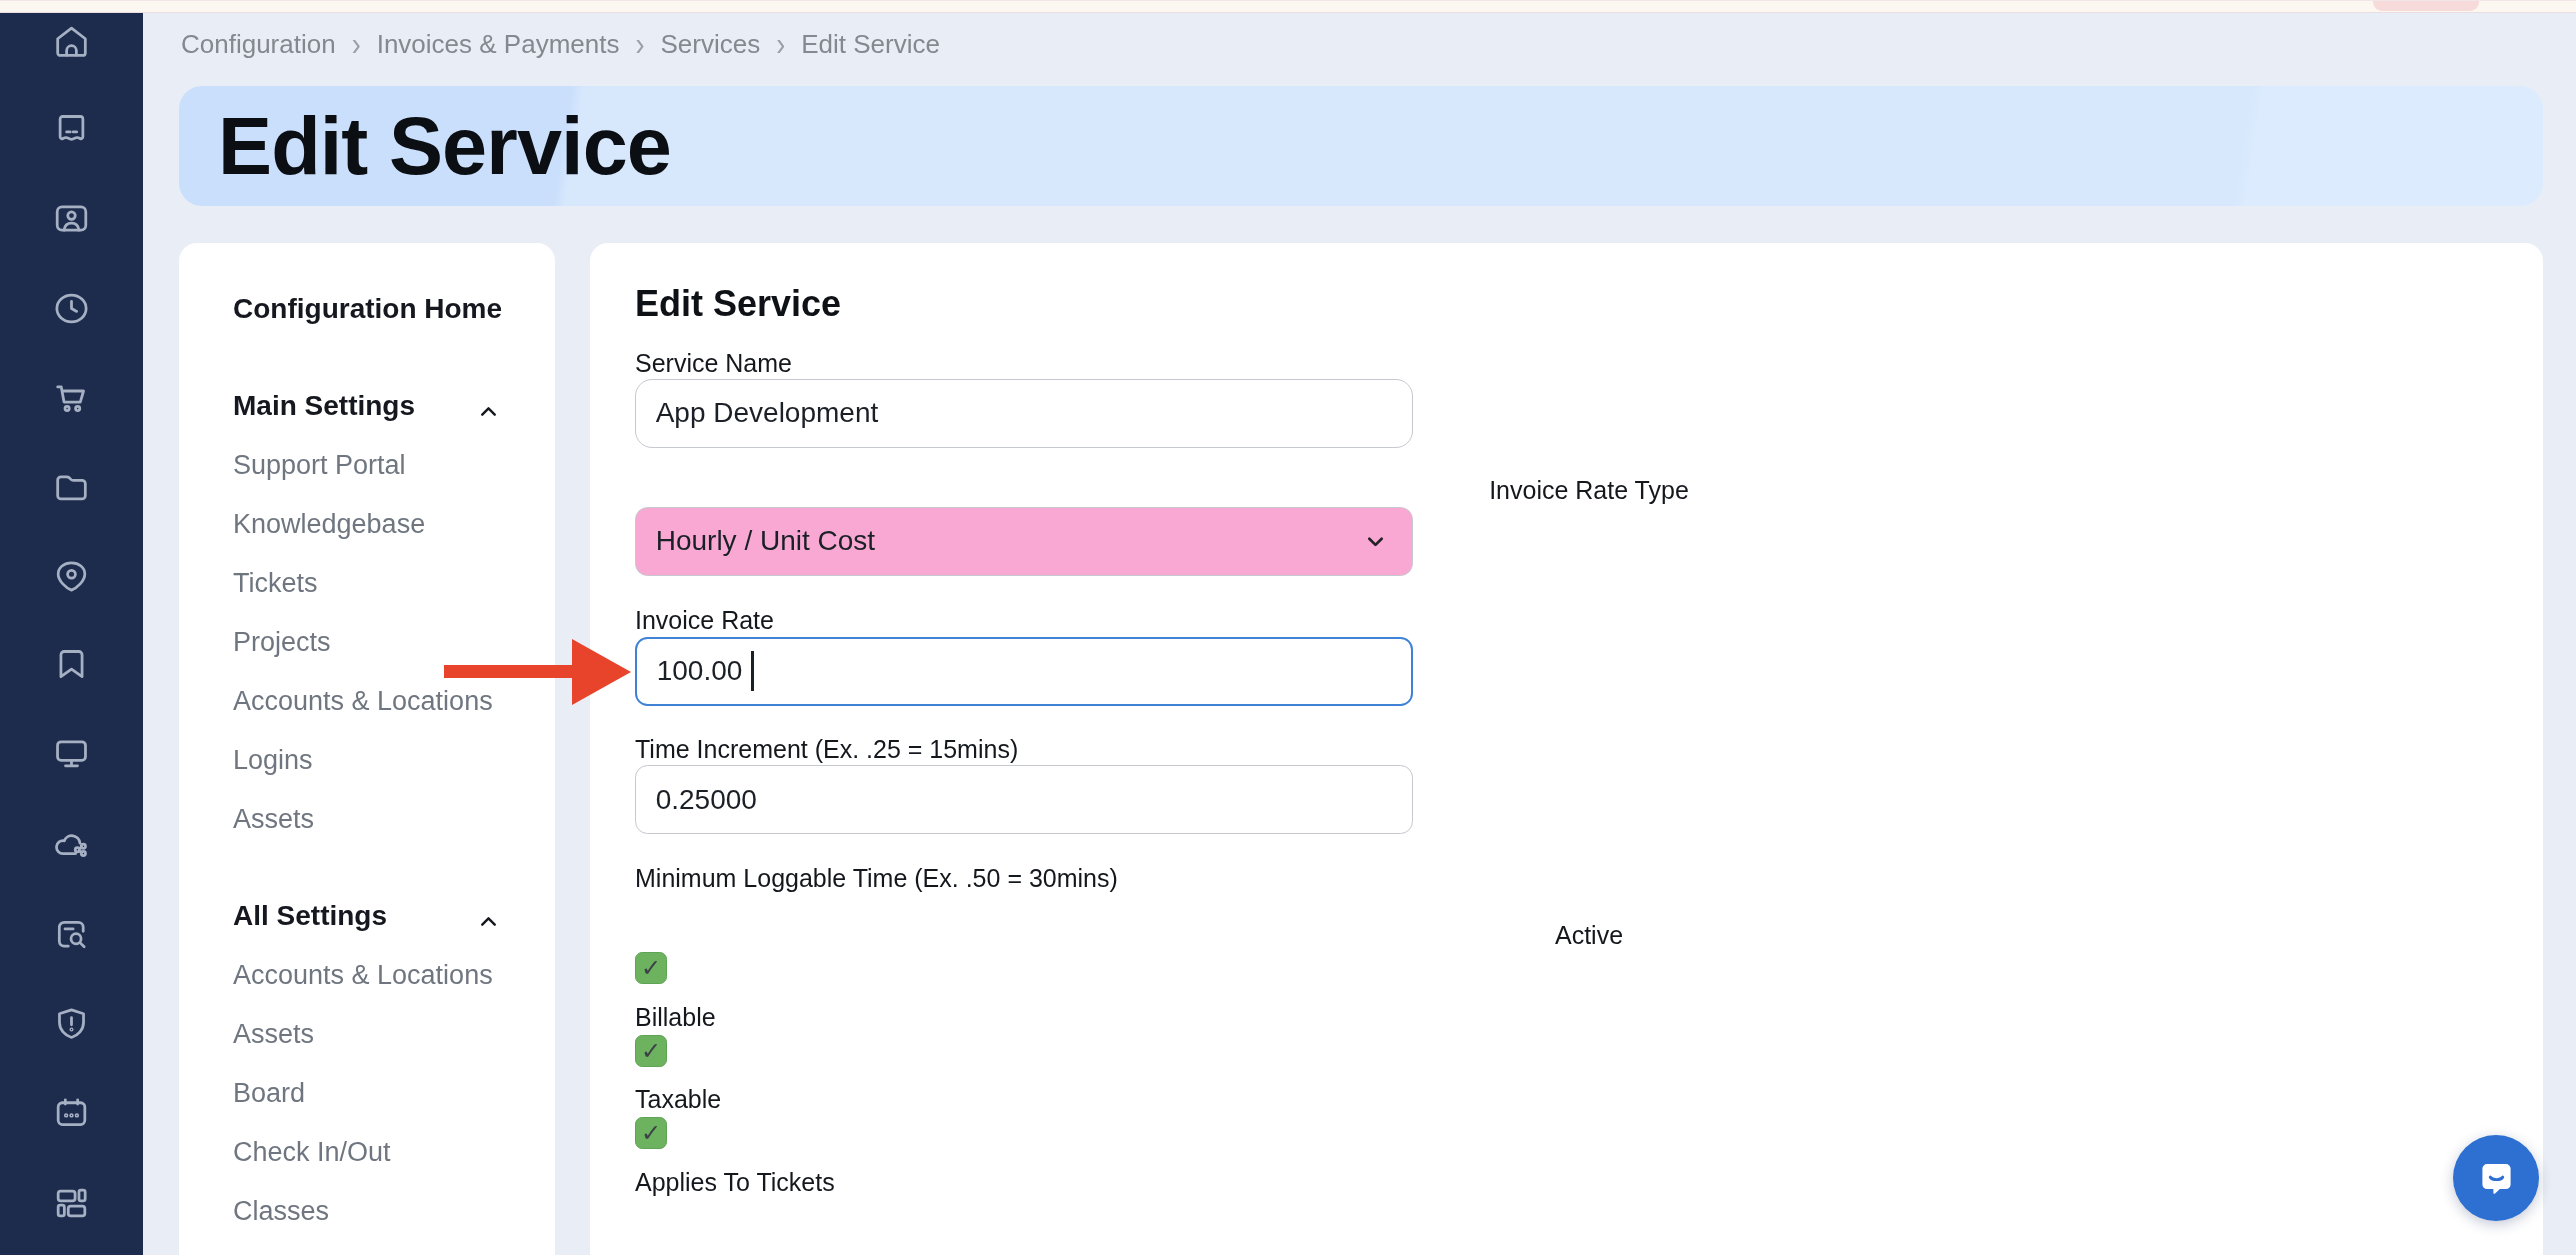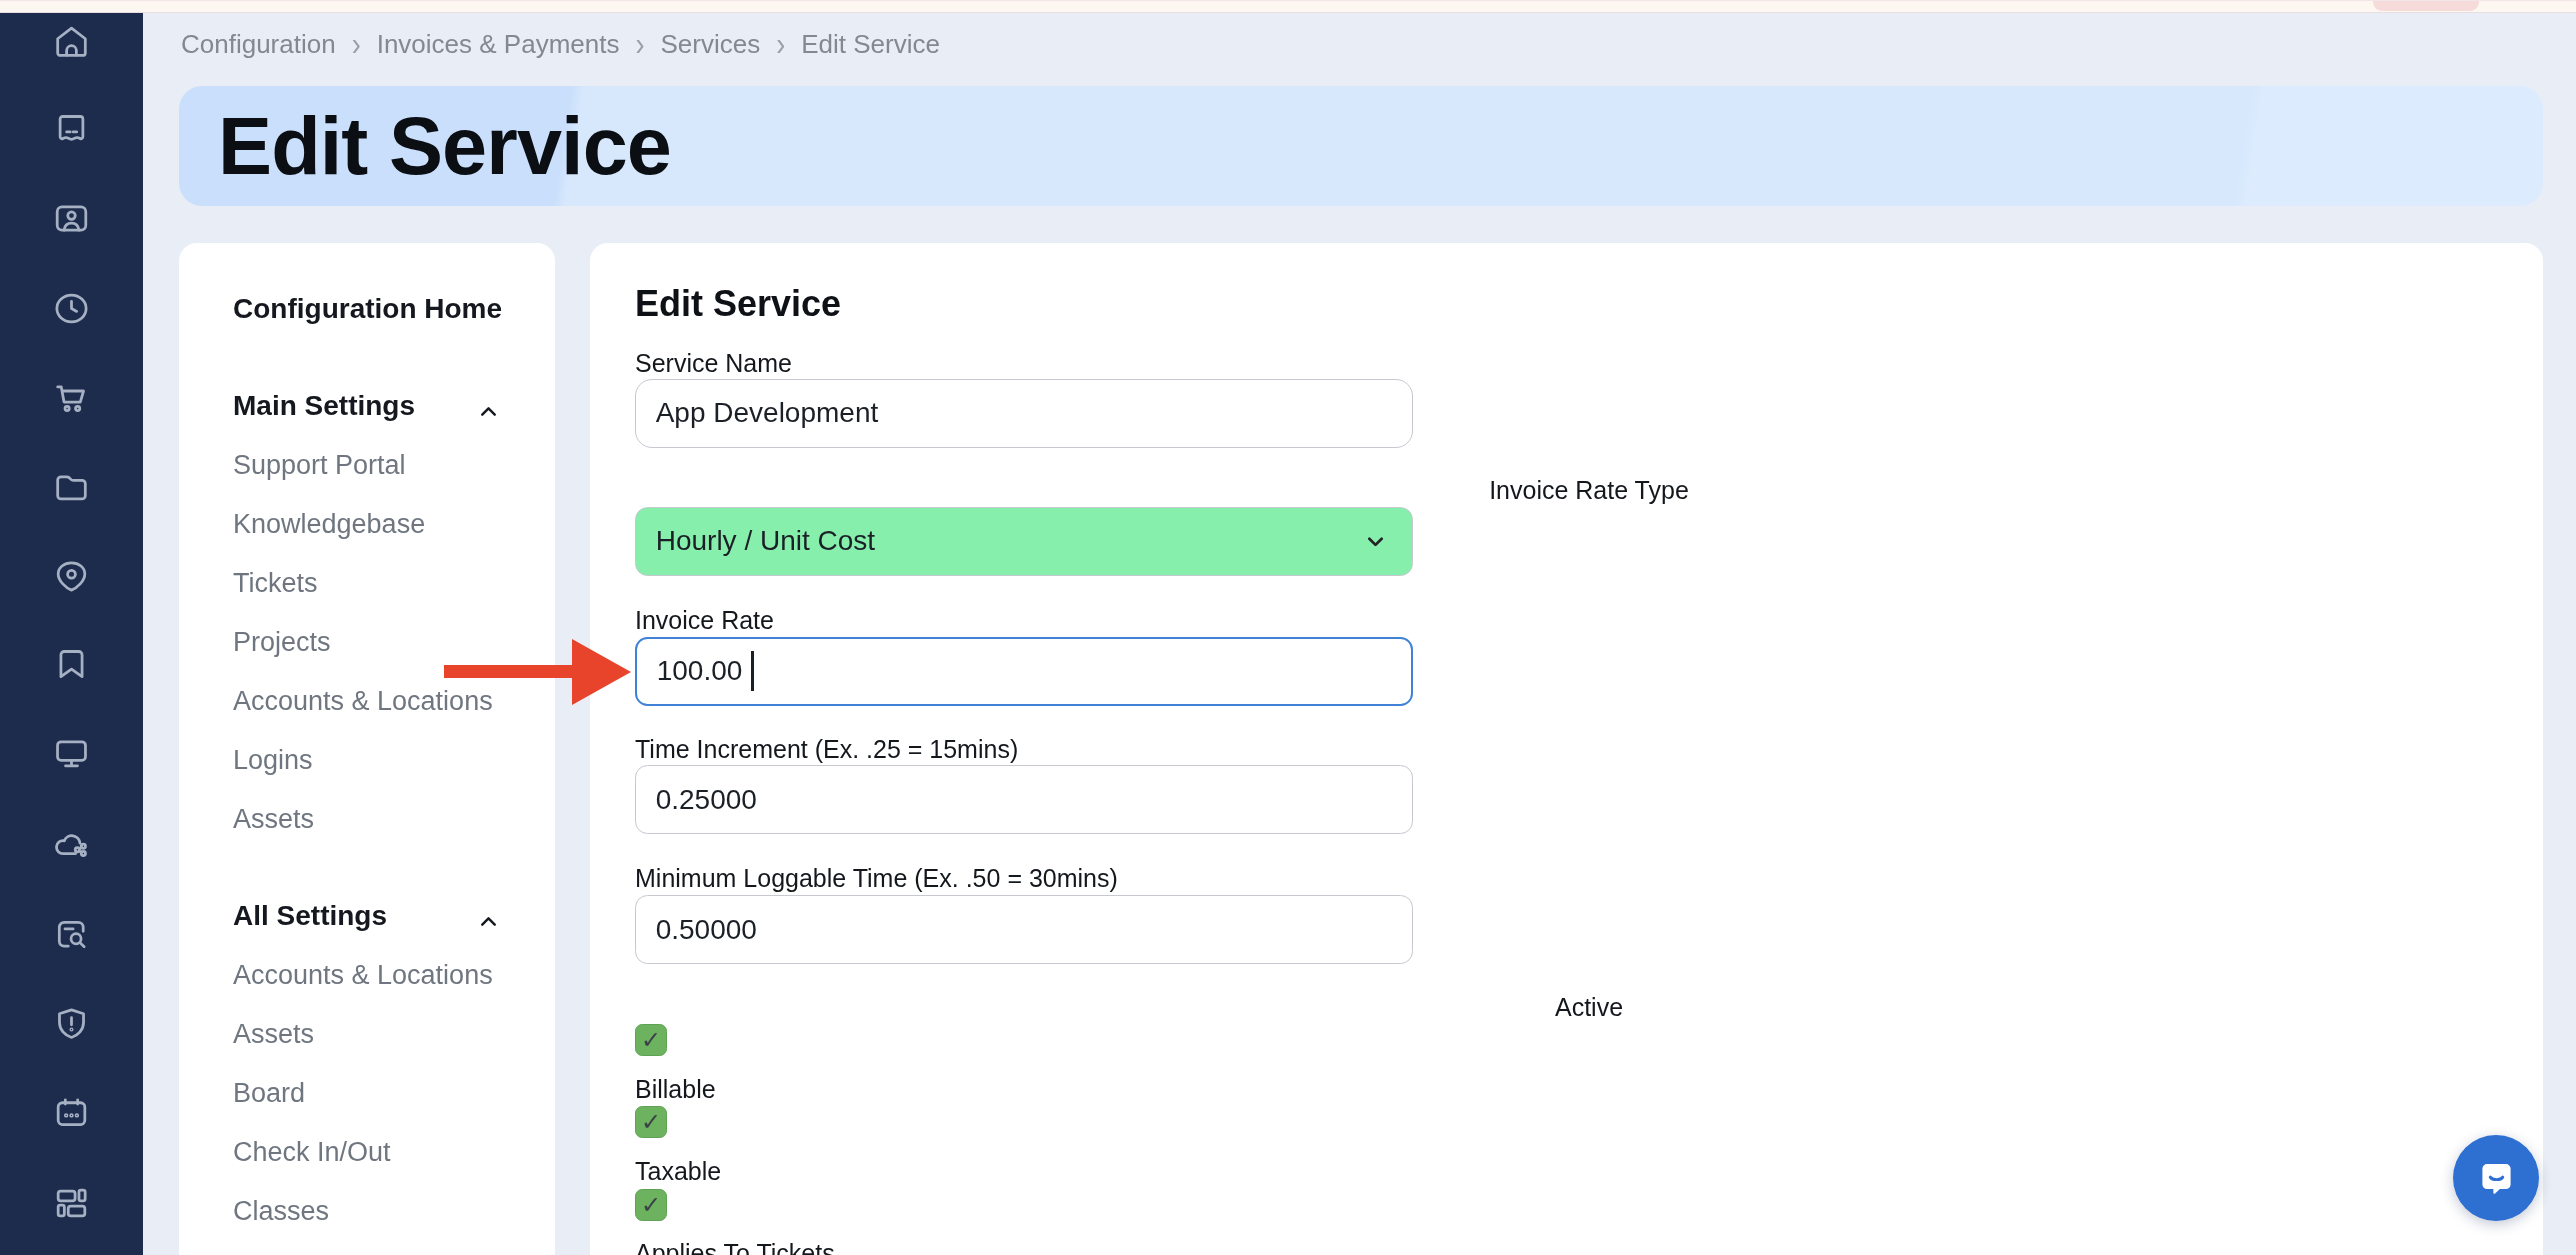--- a/index.html
+++ b/index.html
@@ -48,21 +48,21 @@
   .m28{margin-top:25px;}.m33{margin-top:29.5px;text-align:center;}.m34{margin-top:30px;}.m35{margin-top:31px;}.m22{margin-top:19.7px;}
   .f-input{display:block;width:778px;height:69px;box-sizing:border-box;margin-top:2.7px;
     border:1.8px solid #c6c9cf;border-radius:12.5px;padding:0 19.7px;font-size:28px;color:#1b2027;
     background:#fff;font-family:"Liberation Sans","DejaVu Sans",sans-serif;outline:none;}
   .f-input.first{margin-top:1.8px;border-radius:17px;}
   .focus-wrap{position:relative;width:620px;}
   .f-input.focused{border:2.7px solid #3f82d6;}
   .caret{position:absolute;left:116px;top:14.3px;width:2.7px;height:40px;background:#1b2027;}
   .f-select{display:flex;align-items:center;justify-content:space-between;width:778px;height:69px;
     box-sizing:border-box;margin-top:2.7px;border:1.8px solid #c6c9cf;border-radius:12.5px;padding:0 23px 0 19.7px;
-    font-size:28px;color:#1b2027;background:#86efac;cursor:pointer;}
+    font-size:28px;color:#1b2027;background:#f9a8d4;cursor:pointer;}
   .f-select svg{width:27px;height:27px;stroke:#232323;stroke-width:2.4;fill:none;
     stroke-linecap:round;stroke-linejoin:round;}
   .checkbox{margin-top:3.6px;width:30px;height:30px;border-radius:7.2px;background:#6cb25f;
     border:0.9px solid #5ea353;display:flex;align-items:center;justify-content:center;cursor:pointer;}
   .checkbox .mark{font-size:24px;font-weight:700;color:#3c4147;line-height:1;}
 
   
   .arrow{position:absolute;z-index:6;}
   .arrow .shaft{position:absolute;left:444px;top:665px;width:134px;height:12.5px;background:#e8432b;}
   .arrow .head{position:absolute;left:572px;top:639px;width:0;height:0;
@@ -246,21 +246,20 @@
     <label class="f-label m35">Invoice Rate</label>
     <div class="focus-wrap">
       <input class="f-input focused" type="text" value="100.00" style="">
       <div class="caret"></div>
     </div>
 
     <label class="f-label m34">Time Increment (Ex. .25 = 15mins)</label>
     <input class="f-input" type="text" value="0.25000" style="">
 
     <label class="f-label m35">Minimum Loggable Time (Ex. .50 = 30mins)</label>
-    <input class="f-input" type="text" value="0.50000" style="">
 
     <label class="f-label m33">Active</label>
     <div class="checkbox">
       <span class="mark">✓</span>
     </div>
 
     <label class="f-label m22">Billable</label>
     <div class="checkbox">
       <span class="mark">✓</span>
     </div>

